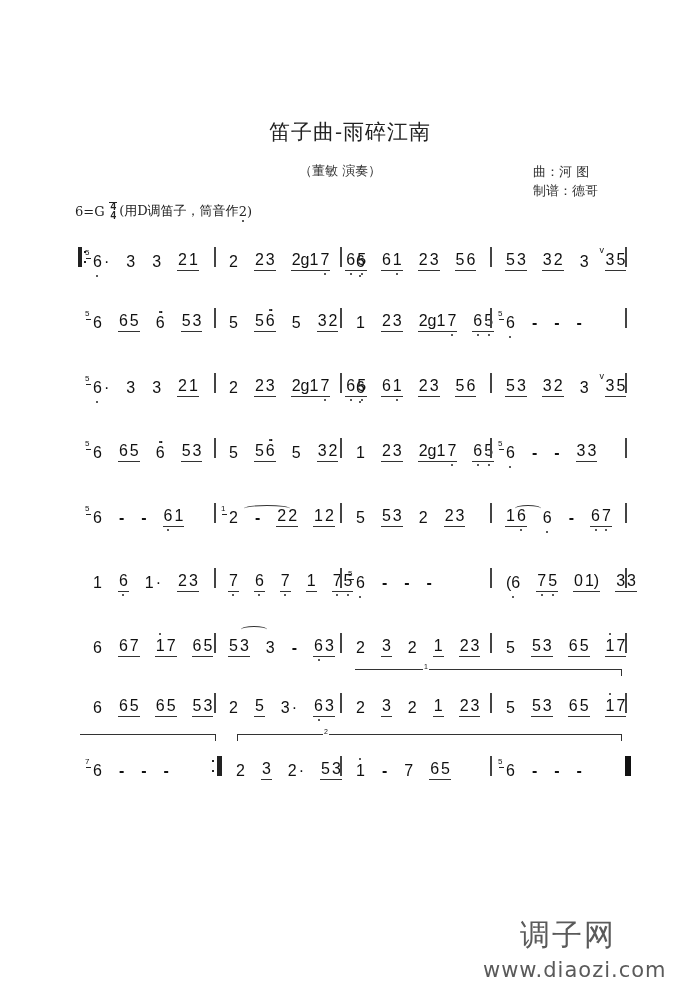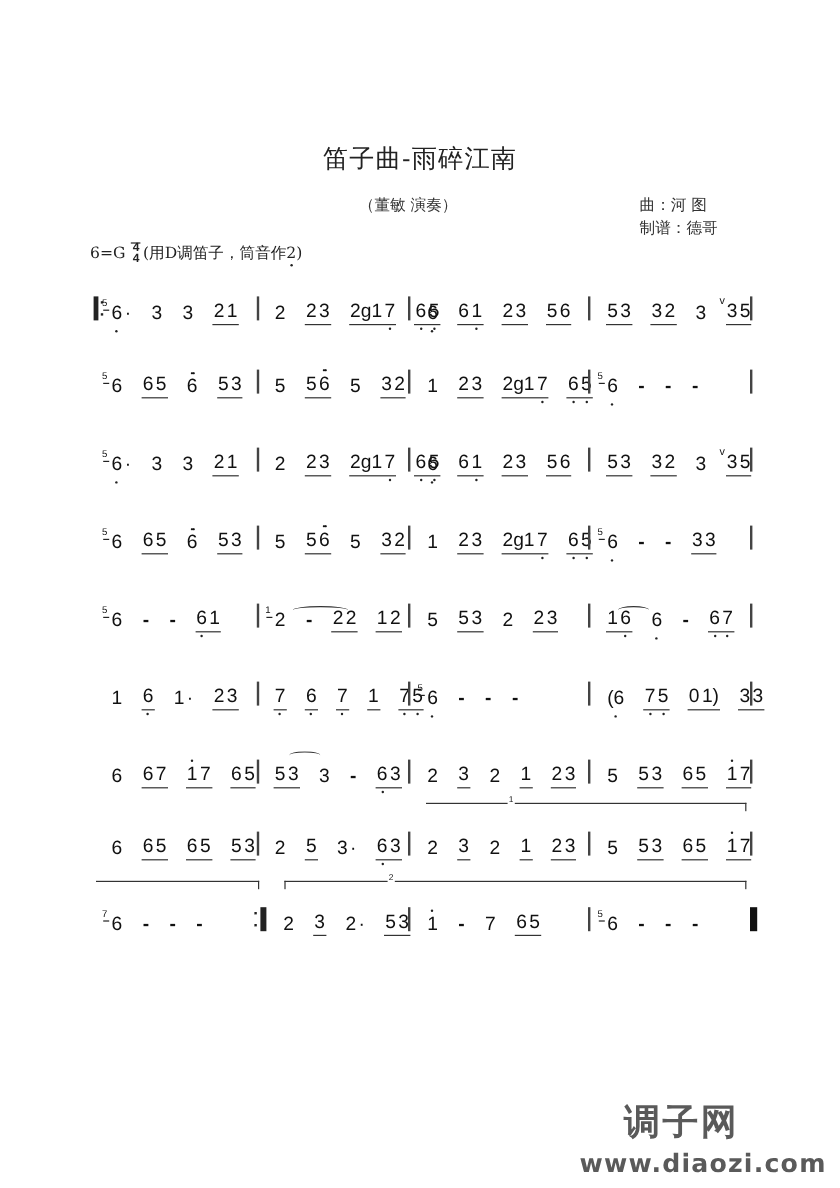--- a/index.html
+++ b/index.html
@@ -34,22 +34,22 @@
   .note .orn { position:absolute; left:50%; top:-6px; transform:translateX(-50%); font-size:7px; letter-spacing:-1px; line-height:7px; }
   .note .breath { position:absolute; left:-5px; top:-10px; font-size:9px; }
   .dash { font-family:"Liberation Sans", sans-serif; font-weight:bold; }
   .slur { position:absolute; border-top:1px solid #333; border-radius:50% 50% 0 0; height:6px; }
 
   .volta { position:absolute; border-top:1px solid #333; height:6px; }
   .volta.lclose { border-left:1px solid #333; }
   .volta.rclose { border-right:1px solid #333; }
   .volta .vnum { position:absolute; top:-7px; font-size:7px; background:#fff; padding:0 1px; font-family:"Liberation Sans", sans-serif; }
 
-  .watermark { position:absolute; left:520px; top:915px; font-family:"DejaVu Sans", sans-serif; font-weight:bold; font-size:30px; color:#5a5a5a; letter-spacing:2px; }
-  .watermark-url { position:absolute; left:483px; top:958px; font-family:"DejaVu Sans", sans-serif; font-weight:bold; font-size:21px; color:#5a5a5a; letter-spacing:1px;text-align:right; }
+  .watermark { position:absolute; left:520px; top:915px; font-family:"DejaVu Sans", sans-serif; font-weight:normal; font-size:30px; color:#5a5a5a; letter-spacing:2px; }
+  .watermark-url { position:absolute; left:483px; top:958px; font-family:"DejaVu Sans", sans-serif; font-weight:normal; font-size:21px; color:#5a5a5a; letter-spacing:1px;text-align:right; }
 </style>
 </head>
 <body>
 
 <div class="title">笛子曲-雨碎江南</div>
 <div class="performer">（董敏 演奏）</div>
 <div class="credits">
   <div>曲：河   图</div>
   <div>制谱：德哥</div>
 </div>

